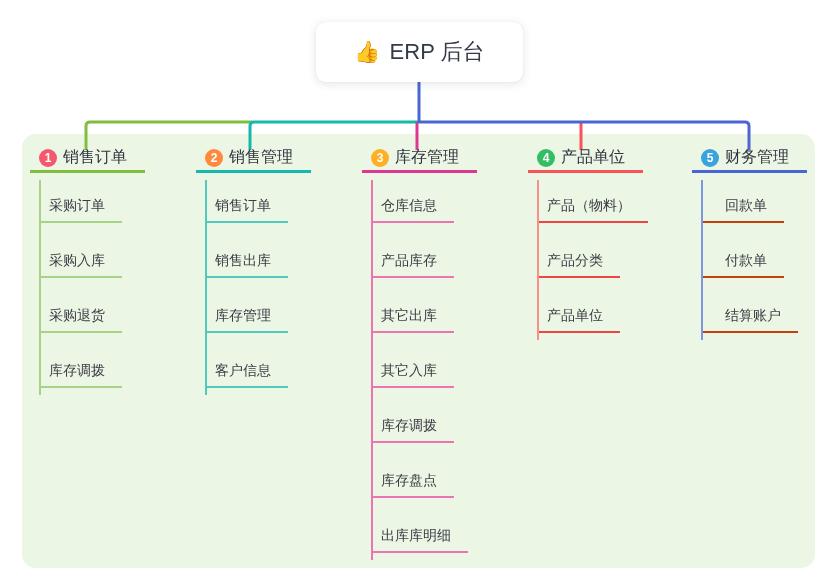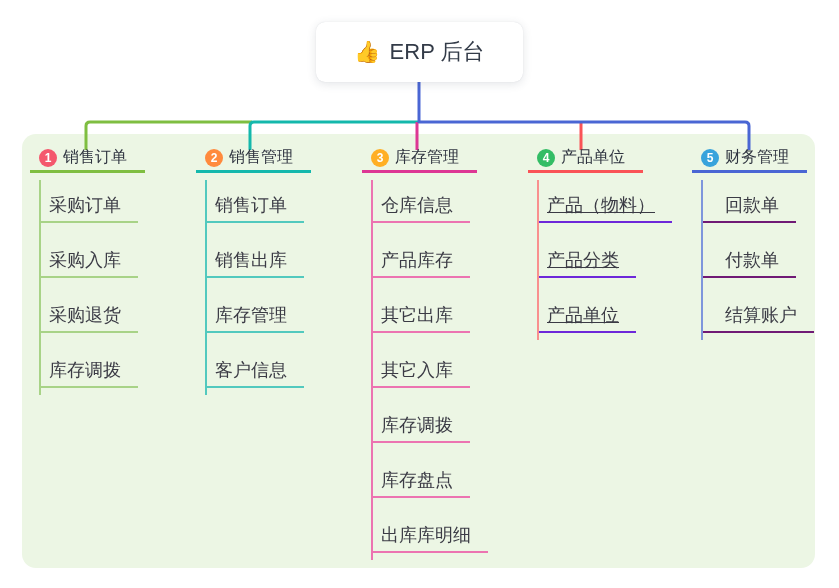--- a/index.html
+++ b/index.html
@@ -53,29 +53,29 @@
   .vline { position: absolute; left: 9px; top: 31px; width: 2px; }
   .b1 .vline { height: 215px; background: #a8d387; }
   .b2 .vline { height: 215px; background: #52c9be; }
   .b3 .vline { height: 380px; background: #ec74b1; }
   .b4 .vline { height: 160px; background: #f9908e; }
   .b5 .vline { height: 160px; background: #7e96dc; }
 
   .child {
     margin-left: 9px; width: max-content;
     padding: 0 17px 6px 10px; line-height: 19px;
-    font-size: 18px; color: #3b3b45; cursor: pointer;
+    font-size: 14px; color: #3b3b45; cursor: pointer;
     margin-bottom: 28px;
   }
   .children .child:first-child { margin-top: 23px; }
   .b1 .child { border-bottom: 2px solid #a8d387; }
   .b2 .child { border-bottom: 2px solid #52c9be; }
   .b3 .child { border-bottom: 2px solid #ec74b1; }
-  .b4 .child { border-bottom: 2px solid #6d28d9; text-decoration: underline; }
-  .b5 .child { border-bottom: 2px solid #701a75; padding-left: 24px; }
+  .b4 .child { border-bottom: 2px solid #ef4444; }
+  .b5 .child { border-bottom: 2px solid #c2410c; padding-left: 24px; }
 </style>
 </head>
 <body>
 
 <div class="canvas">
 
   <div class="panel"></div>
 
   <svg class="connectors" width="839" height="588" viewBox="0 0 839 588">
     <path d="M86 150 V126 Q86 122 90 122 H252" fill="none" stroke="#7fbe41" stroke-width="3"></path>

